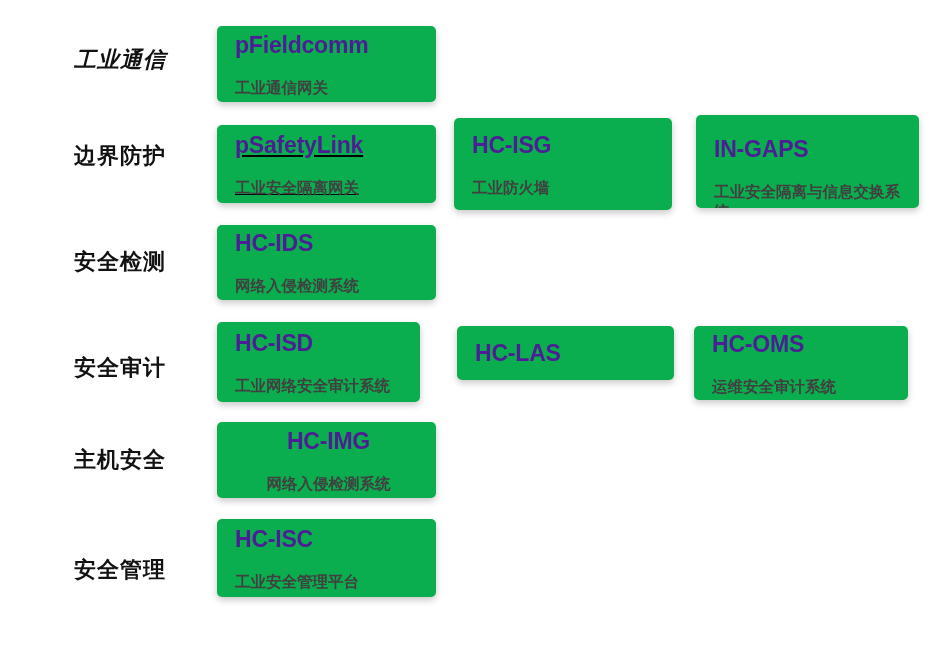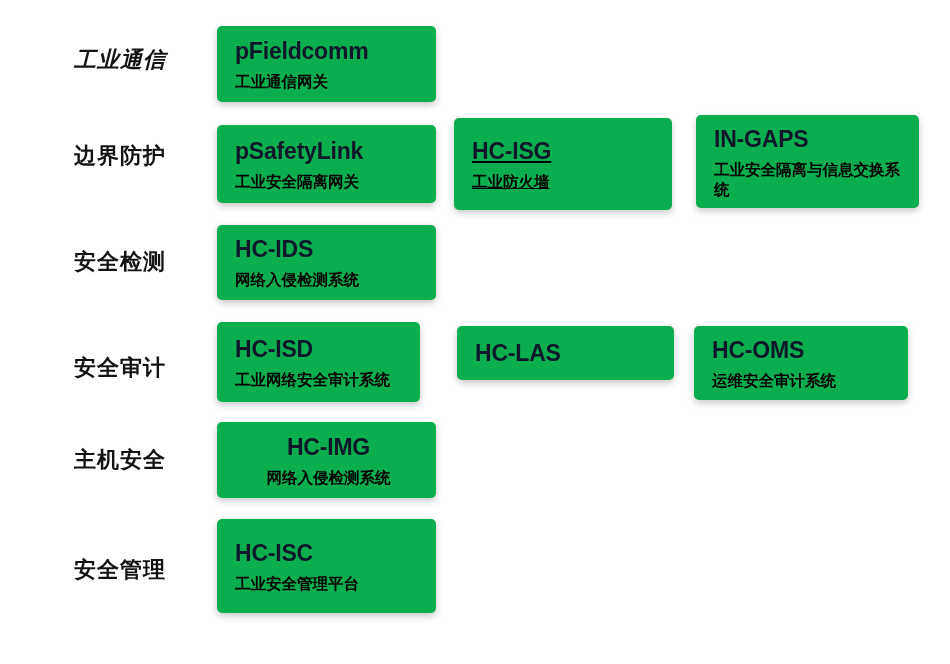--- a/index.html
+++ b/index.html
@@ -41,63 +41,63 @@
     border-radius: 5px;
     box-shadow: 0 3px 7px rgba(0,0,0,0.22);
     padding: 9px 14px 8px 18px;
     display: flex;
     flex-direction: column;
     justify-content: center;
     overflow: hidden;
   }
 
   .card-title {
-    color: #0f172a;
+    color: #4c1d95;
     font-size: 23px;
     font-weight: bold;
     line-height: 1.18;
     letter-spacing: -0.2px;
     white-space: nowrap;
   }
 
   .card-sub {
-    color: #000000;
+    color: #404040;
     font-size: 15.5px;
     font-weight: bold;
     line-height: 1.28;
-    margin-top: 7px;
+    margin-top: 19px;
   }
 
   .card-sub.wrap { white-space: normal; max-width: 205px; }
 </style>
 </head>
 <body>
 
 <div id="canvas">
 
   <div class="row-label" style="top:60px;font-style:italic;">工业通信</div>
 
   <div class="card" style="left:217px; top:26px; width:219px; height:76px;">
     <div class="card-title">pFieldcomm</div>
     <div class="card-sub">工业通信网关</div>
   </div>
 
   <div class="row-label" style="top:156px;">边界防护</div>
 
-  <div class="card" style="left:217px; top:125px; width:219px; height:78px;">
+  <div class="card" style="left:217px; top:125px; width:219px; height:78px;text-decoration:underline;">
     <div class="card-title">pSafetyLink</div>
     <div class="card-sub">工业安全隔离网关</div>
   </div>
 
-  <div class="card" style="left:454px; top:118px; width:218px; height:92px;text-decoration:underline;">
+  <div class="card" style="left:454px; top:118px; width:218px; height:92px;">
     <div class="card-title">HC-ISG</div>
     <div class="card-sub">工业防火墙</div>
   </div>
 
-  <div class="card" style="left:696px; top:115px; width:223px; height:93px; justify-content:flex-start; padding-top:11px;">
+  <div class="card" style="left:696px; top:115px; width:223px; height:93px; justify-content:flex-start; padding-top:21px;">
     <div class="card-title">IN-GAPS</div>
     <div class="card-sub wrap">工业安全隔离与信息交换系统</div>
   </div>
 
   <div class="row-label" style="top:262px;">安全检测</div>
 
   <div class="card" style="left:217px; top:225px; width:219px; height:75px;">
     <div class="card-title">HC-IDS</div>
     <div class="card-sub">网络入侵检测系统</div>
   </div>
@@ -120,18 +120,18 @@
 
   <div class="row-label" style="top:460px;">主机安全</div>
 
   <div class="card" style="left:217px; top:422px; width:219px; height:76px;text-align:center;">
     <div class="card-title">HC-IMG</div>
     <div class="card-sub">网络入侵检测系统</div>
   </div>
 
   <div class="row-label" style="top:558px;margin-top:12px;">安全管理</div>
 
-  <div class="card" style="left:217px; top:519px; width:219px; height:94px;">
+  <div class="card" style="left:217px; top:519px; width:219px; height:78px;">
     <div class="card-title">HC-ISC</div>
     <div class="card-sub">工业安全管理平台</div>
   </div>
 
 </div>
 
 </body></html>

